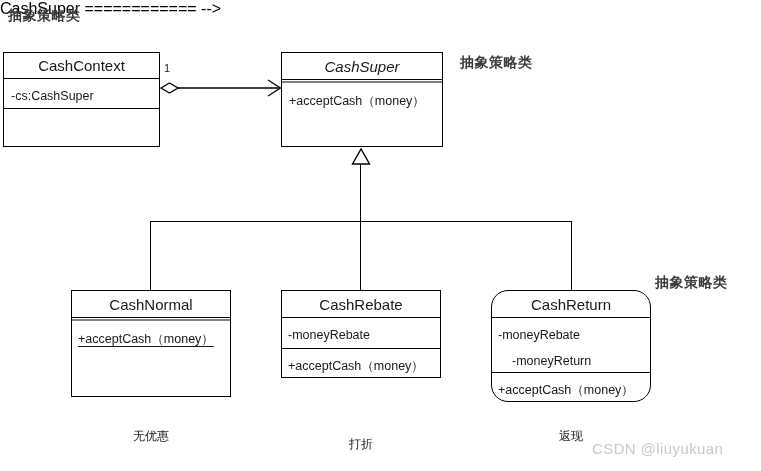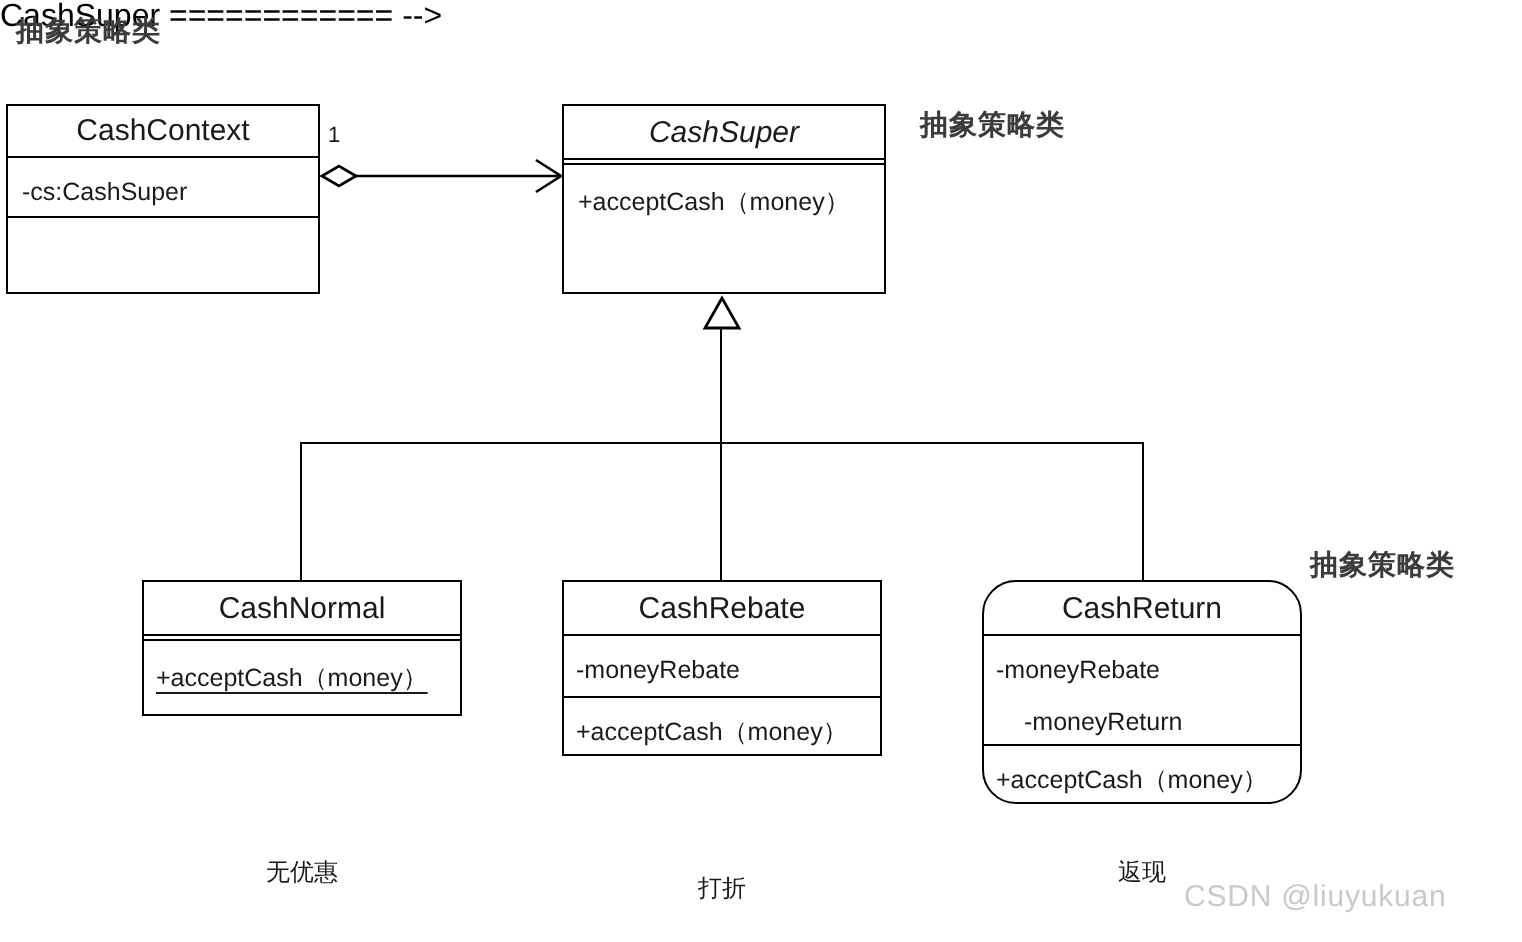--- a/index.html
+++ b/index.html
@@ -165,21 +165,21 @@
   <div class="line-v" style="left:360px; top:164px; height:57px;"></div>
   <div class="line-h" style="left:150px; top:221px; width:422px;"></div>
   <div class="line-v" style="left:150px; top:221px; height:69px;"></div>
   <div class="line-v" style="left:360px; top:221px; height:69px;"></div>
   <div class="line-v" style="left:571px; top:221px; height:69px;"></div>
 
   
   <div class="anno" style="left:655px; top:274px;">抽象策略类</div>
 
   
-  <div class="uml-box" style="left:71px; top:290px; width:160px; height:68px;">
+  <div class="uml-box" style="left:71px; top:290px; width:160px; height:107px;">
     <div class="uml-title" style="left:0; top:0; right:0; height:26px;">CashNormal</div>
     <div class="divider double" style="top:26px;"></div>
     <div class="uml-compartment" style="top:30px; bottom:0;">
       <div class="uml-member underlined" style="left:6px; top:12px;">+acceptCash（money）</div>
     </div>
   </div>
 
   
   <div class="uml-box" style="left:281px; top:290px; width:160px; height:88px;">
     <div class="uml-title" style="left:0; top:0; right:0; height:26px;">CashRebate</div>

